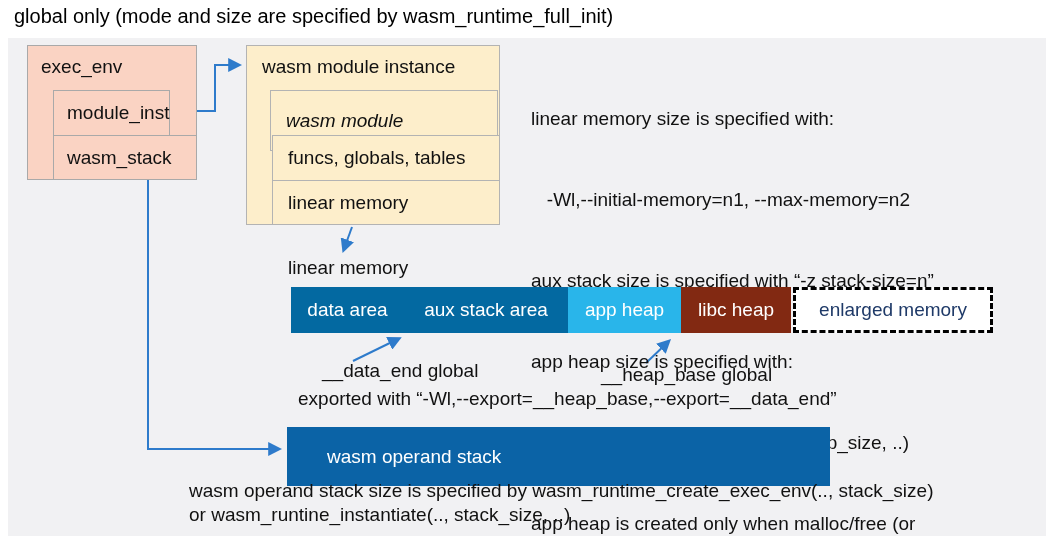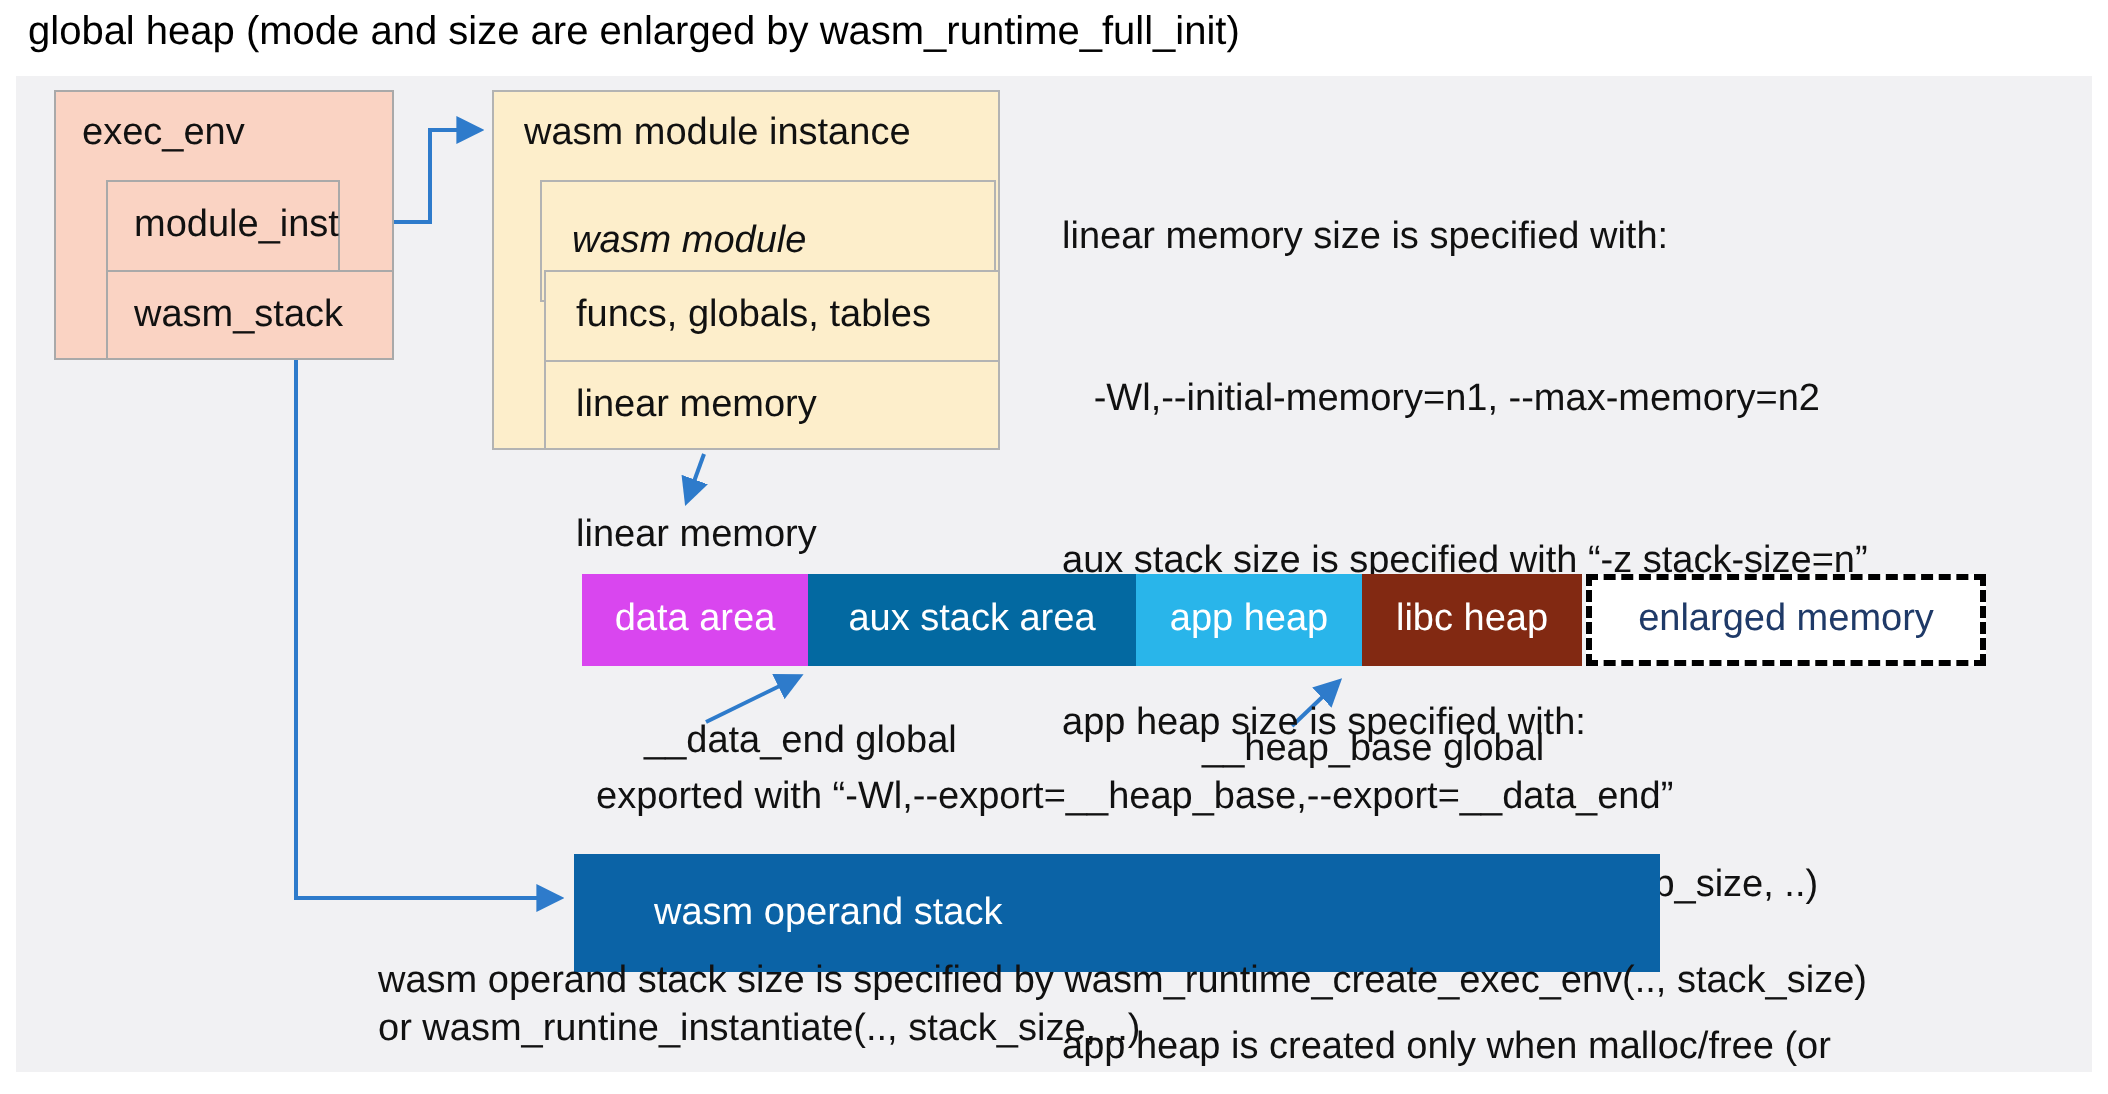--- a/index.html
+++ b/index.html
@@ -44,21 +44,21 @@
     display:flex;align-items:center;justify-content:flex-start;padding-left:40px;
   }
   .pad-l{padding-left:13px;}
   .pad-l2{padding-left:15px;}
 </style>
 </head>
 <body>
 
 <div class="stage">
 
-  <div class="title">global heap (mode and size are enlarged by wasm_runtime_full_init)</div>
+  <div class="title">global only (mode and size are specified by wasm_runtime_full_init)</div>
 
   <div class="panel"></div>
 
   <svg class="arrows" viewBox="0 0 1054 547">
     <defs>
       <marker id="ah" viewBox="0 0 10 10" refX="7" refY="5" markerWidth="7" markerHeight="7" orient="auto">
         <path d="M0,0 L10,5 L0,10 z" fill="#2e7bcb"></path>
       </marker>
     </defs>
     <path d="M178 111 H215 V65 H238" fill="none" stroke="#2e7bcb" stroke-width="2" marker-end="url(#ah)"></path>
@@ -96,21 +96,21 @@
     <div>   -Wl,--initial-memory=n1, --max-memory=n2</div>
     <div>aux stack size is specified with “-z stack-size=n”</div>
     <div>app heap size is specified with:</div>
     <div>   wasm_runtime_instantiate(.., heap_size, ..)</div>
     <div>app heap is created only when malloc/free (or</div>
     
   </div>
 
   <div class="lbl" style="left:288px;top:257px;">linear memory</div>
 
-  <div class="seg" style="left: 291px; width: 113px; background: #d946ef; color: rgb(255, 255, 255);">data area</div>
+  <div class="seg" style="left: 291px; width: 113px; background: #0369a1; color: rgb(255, 255, 255);">data area</div>
   <div class="seg" style="left: 404px; width: 164px; background: #0369a1; color: rgb(255, 255, 255);">aux stack area</div>
   <div class="seg" style="left: 568px; width: 113px; background: rgb(41, 181, 234); color: rgb(255, 255, 255); text-align: center;">app heap</div>
   <div class="seg" style="left: 681px; width: 110px; background: rgb(130, 41, 18); color: rgb(255, 255, 255);">libc heap</div>
   <div class="seg seg-dashed" style="left: 793px; width: 200px; color: rgb(31, 58, 104);">enlarged memory</div>
 
   <div class="lbl" style="left:322px;top:360px;">__data_end global</div>
   <div class="lbl" style="left:298px;top:388px;">exported with “-Wl,--export=__heap_base,--export=__data_end”</div>
   <div class="lbl" style="left:601px;top:364px;">__heap_base global</div>
 
   <div class="opstack">

